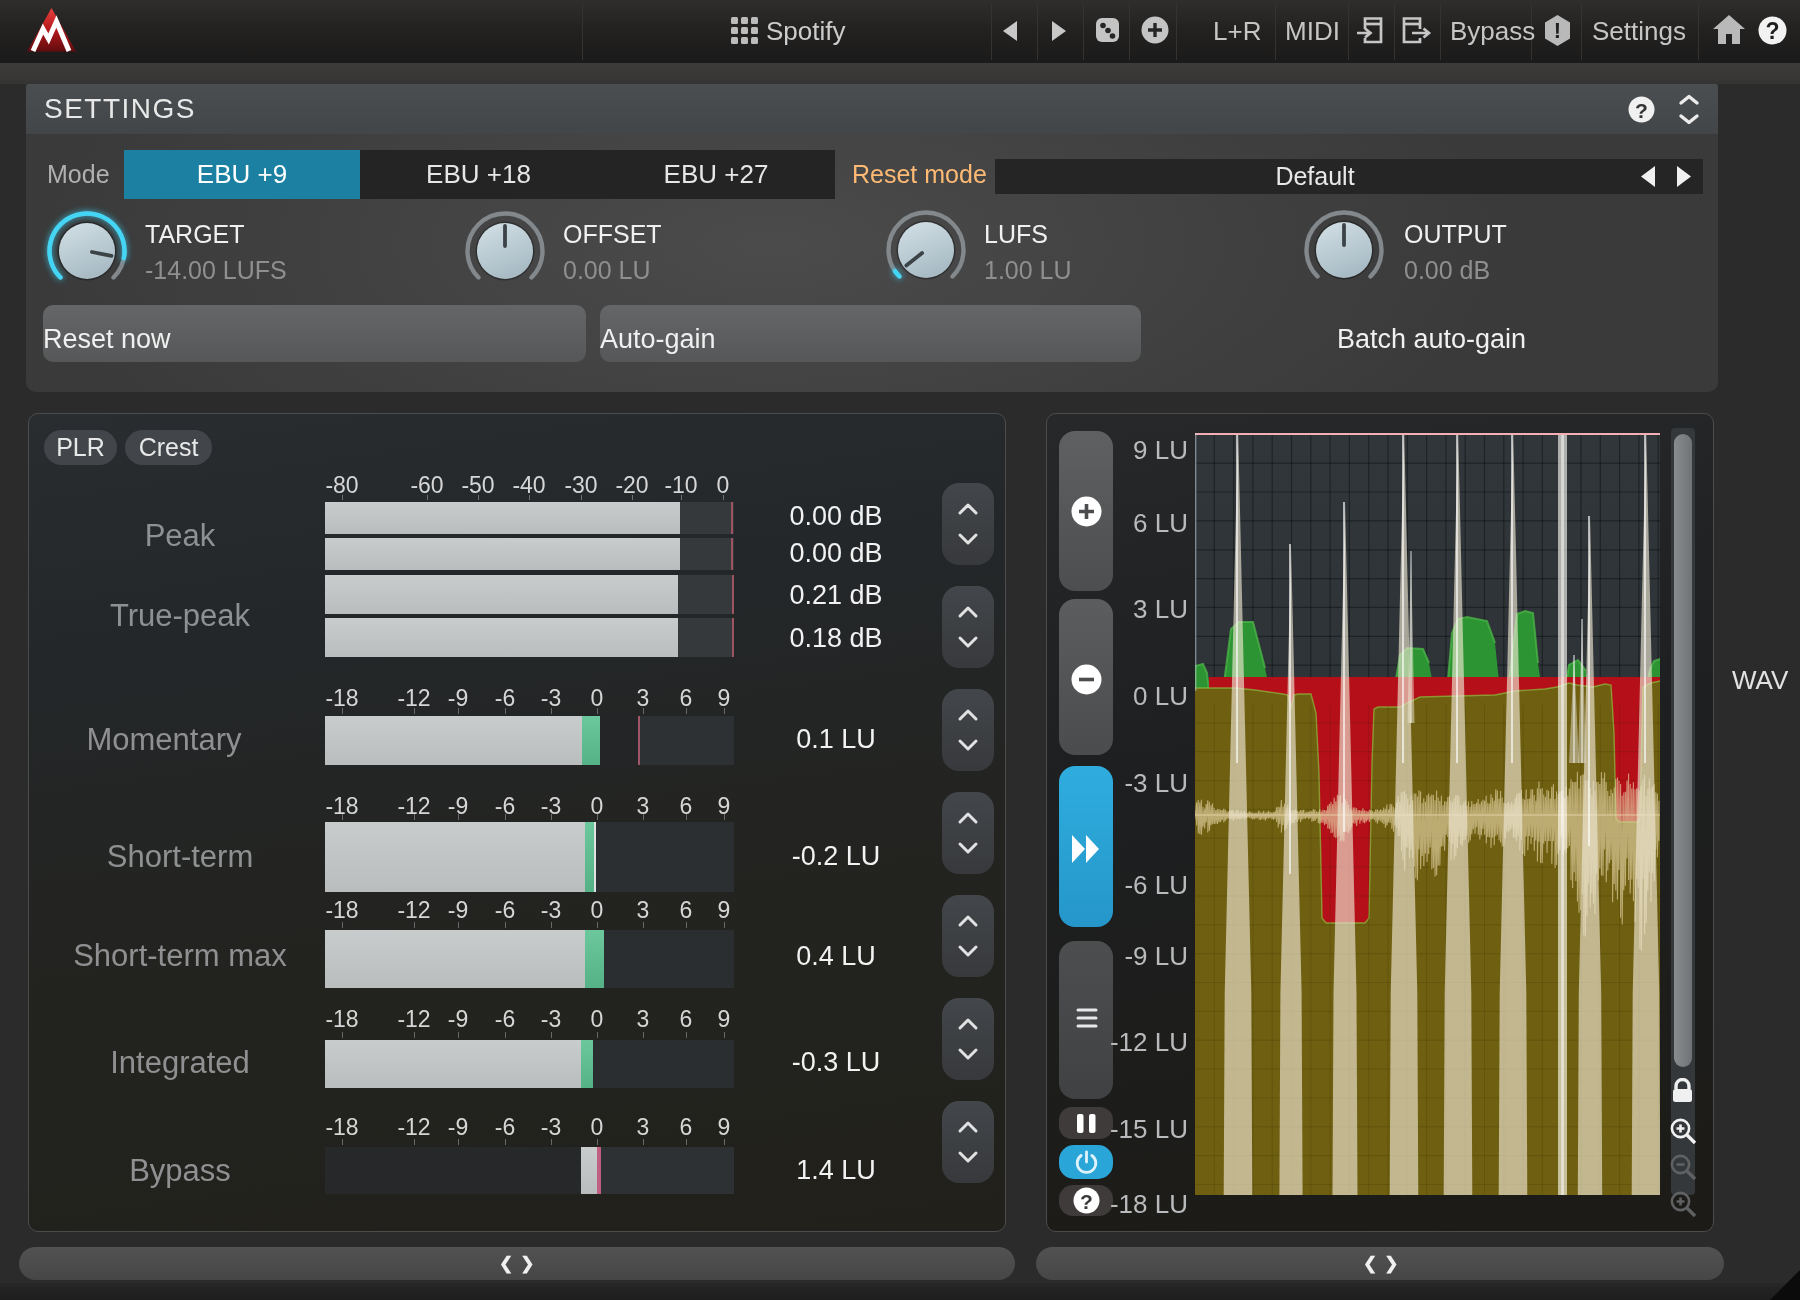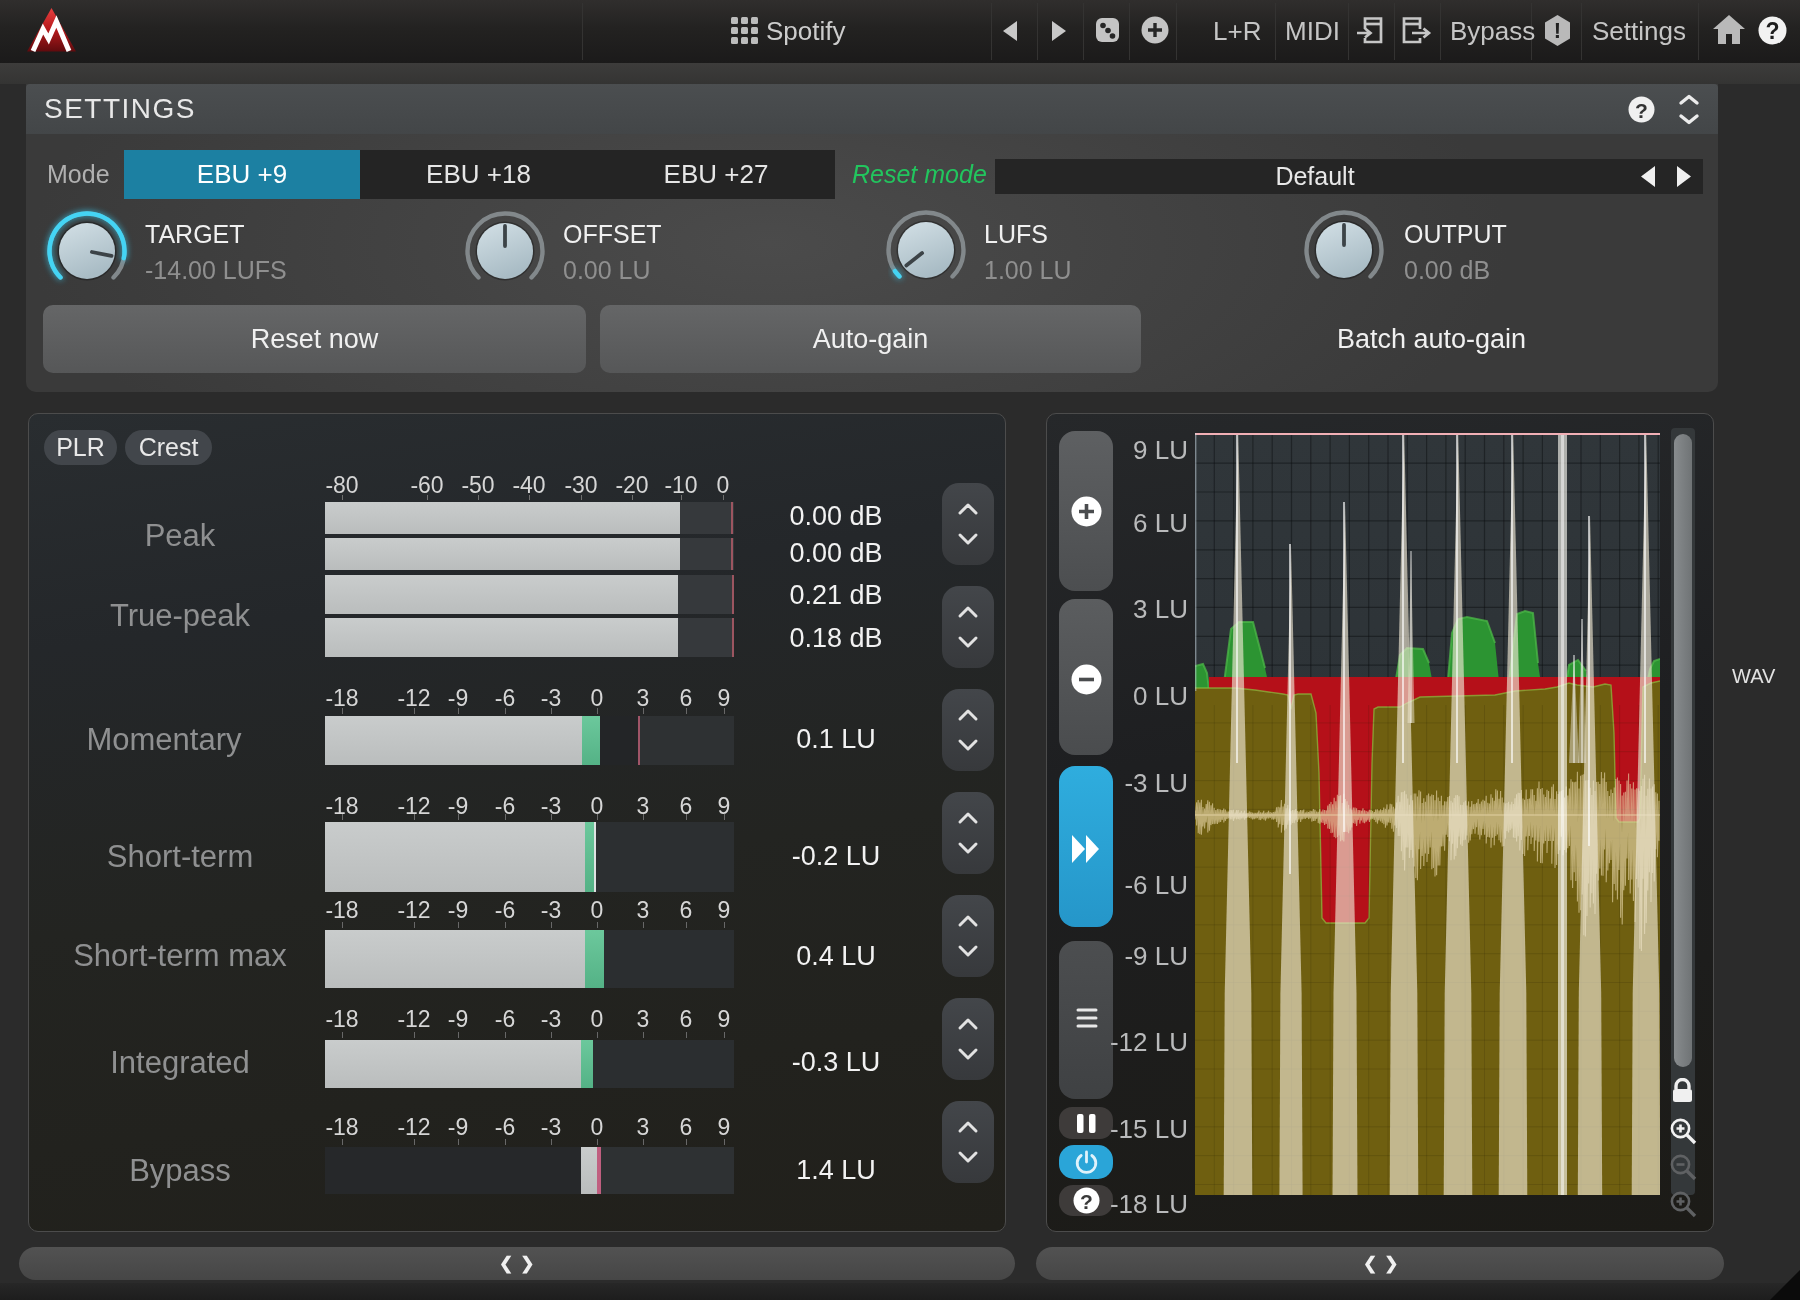--- a/index.html
+++ b/index.html
@@ -5,21 +5,21 @@
 .abs{position:absolute;}
 #topbar{left:0;top:0;width:1800px;height:63px;background:linear-gradient(#302e2d,#232221 45%,#1b1a1a);}
 .sep{position:absolute;top:3px;height:57px;width:1px;background:#343332;}
 .tbtxt{position:absolute;top:0;height:63px;line-height:63px;color:#c5c5c5;font-size:26px;}
 #strip{left:0;top:63px;width:1800px;height:21px;background:linear-gradient(#3d3c3b,#343433);}
 #spanel{left:26px;top:84px;width:1692px;height:308px;background:radial-gradient(ellipse 820px 330px at 44% 52%,#4b4b4b,#3a3a3a 90%);border-radius:0 0 10px 10px;}
 #sphead{left:26px;top:84px;width:1692px;height:50px;background:linear-gradient(#4b4e50,#434648);border-radius:4px 4px 0 0;}
 .tab{position:absolute;top:150px;height:49px;text-align:center;line-height:49px;font-size:26px;color:#e6e6e6;background:#242424;}
 .knoblabel{position:absolute;color:#f0f0f0;font-size:25px;}
 .knobval{position:absolute;color:#8f8f8f;font-size:25px;}
-.bigbtn{position:absolute;top:305px;height:68px;border-radius:10px;background:linear-gradient(#656667,#565758);color:#f0f0f0;font-size:27px;text-align:center;line-height:68px;}
+.bigbtn{position:absolute;top:305px;height:57px;border-radius:10px;background:linear-gradient(#656667,#565758);color:#f0f0f0;font-size:27px;text-align:left;line-height:68px;}
 #lpanel{left:28px;top:413px;width:978px;height:819px;background:linear-gradient(172deg,#292d30,#24272a 25%,#232421 55%,#21201b 100%);border:1px solid #4c4c4c;border-radius:10px;box-sizing:border-box;}
 #rpanel{left:1046px;top:413px;width:668px;height:819px;background:linear-gradient(172deg,#26282a,#1e1f21 40%,#1c1b17 100%);border:1px solid #4c4c4c;border-radius:10px;box-sizing:border-box;}
 .pill{position:absolute;border-radius:18px;background:#42464b;color:#e8e8e8;font-size:25px;text-align:center;}
 .rowlabel{position:absolute;left:22px;width:320px;color:#8f9091;font-size:31px;text-align:center;}
 .mval{position:absolute;color:#f2f2f2;font-size:27px;text-align:center;width:160px;}
 .scalenum{position:absolute;color:#d6d6d6;font-size:23px;transform:translateX(-50%);}
 .spin{position:absolute;left:942px;width:52px;height:82px;border-radius:17px;background:linear-gradient(#43464a,#37393c);}
 .lulab{position:absolute;color:#b9babb;font-size:26px;width:108px;text-align:right;}
 .sbar{position:absolute;top:1247px;height:33px;border-radius:17px;background:linear-gradient(#525252,#464646);}
 .sbarrow{position:absolute;top:1247px;height:33px;line-height:33px;color:#f0f0f0;font-size:17px;font-weight:bold;letter-spacing:7px;}
@@ -119,21 +119,21 @@
     <text x="13.5" y="21.5" font-size="21" font-weight="bold" fill="#333" text-anchor="middle" font-family="Liberation Sans">?</text>
   </svg>
 <svg class="abs" style="left:1678px;top:94px;" width="22" height="31" fill="none" stroke="#ececec" stroke-width="3.4" stroke-linecap="round" stroke-linejoin="round">
     <path d="M3,9 L11,2.5 L19,9"></path>
     <path d="M3,22 L11,28.5 L19,22"></path>
   </svg>
 <div class="abs" style="left:47px;top:150px;height:49px;line-height:49px;color:#b0b0b0;font-size:25px;">Mode</div>
 <div class="tab" style="left:124px;width:236px;background:#1c80a2;color:#fff;">EBU +9</div>
 <div class="tab" style="left:360px;width:237px;">EBU +18</div>
 <div class="tab" style="left:597px;width:238px;">EBU +27</div>
-<div class="abs" style="left:852px;top:150px;height:49px;line-height:49px;color:#22c55e;font-size:25px;font-style:italic;">Reset mode</div>
+<div class="abs" style="left:852px;top:150px;height:49px;line-height:49px;color:#fdba74;font-size:25px;">Reset mode</div>
 <div class="abs" style="left:995px;top:159px;width:708px;height:35px;background:#252525;"></div>
 <div class="abs" style="left:995px;top:159px;width:640px;height:35px;line-height:35px;color:#e8e8e8;font-size:25px;text-align:center;">Default</div>
 <svg class="abs" style="left:1641px;top:166px;" width="14" height="21">
     <polygon points="14,0 14,21 0,10.5" fill="#f0f0f0"></polygon>
   </svg>
 <svg class="abs" style="left:1677px;top:166px;" width="14" height="21">
     <polygon points="0,0 0,21 14,10.5" fill="#f0f0f0"></polygon>
   </svg>
 <svg class="abs" style="left:0;top:190px;" width="1720" height="130" viewBox="0 0 1720 130">
 <defs>
@@ -430,21 +430,21 @@
 <svg class="abs" style="left:1669px;top:1153px;" width="28" height="28" fill="none" stroke="#5f6163" stroke-width="2.6">
     <circle cx="11.5" cy="11.5" r="8.6"></circle>
     <path d="M18,18 L26,26" stroke-width="3.4"></path>
     <path d="M7.5,11.5 H15.5"></path>
   </svg>
 <svg class="abs" style="left:1669px;top:1190px;" width="28" height="28" fill="none" stroke="#5f6163" stroke-width="2.6">
     <circle cx="11.5" cy="11.5" r="8.6"></circle>
     <path d="M18,18 L26,26" stroke-width="3.4"></path>
     <path d="M11.5,7.5 V15.5 M7.5,11.5 H15.5"></path>
   </svg>
-<div class="abs" style="left:1732px;top:665px;width:60px;color:#e2e2e2;font-size:20px;">WAV</div>
+<div class="abs" style="left:1732px;top:665px;width:60px;color:#e2e2e2;font-size:26px;">WAV</div>
 <svg class="abs" style="left:1195px;top:433px;" width="465" height="762" viewBox="0 0 465 762">
     <defs>
       <linearGradient id="gbg" x1="0" y1="0" x2="0" y2="1">
         <stop offset="0" stop-color="#30363a"></stop>
         <stop offset="0.5" stop-color="#2c3236"></stop>
         <stop offset="1" stop-color="#282d31"></stop>
       </linearGradient>
     </defs>
     <rect width="465" height="762" fill="url(#gbg)"></rect>
     <g stroke="rgba(10,14,16,0.45)" stroke-width="1.2">

